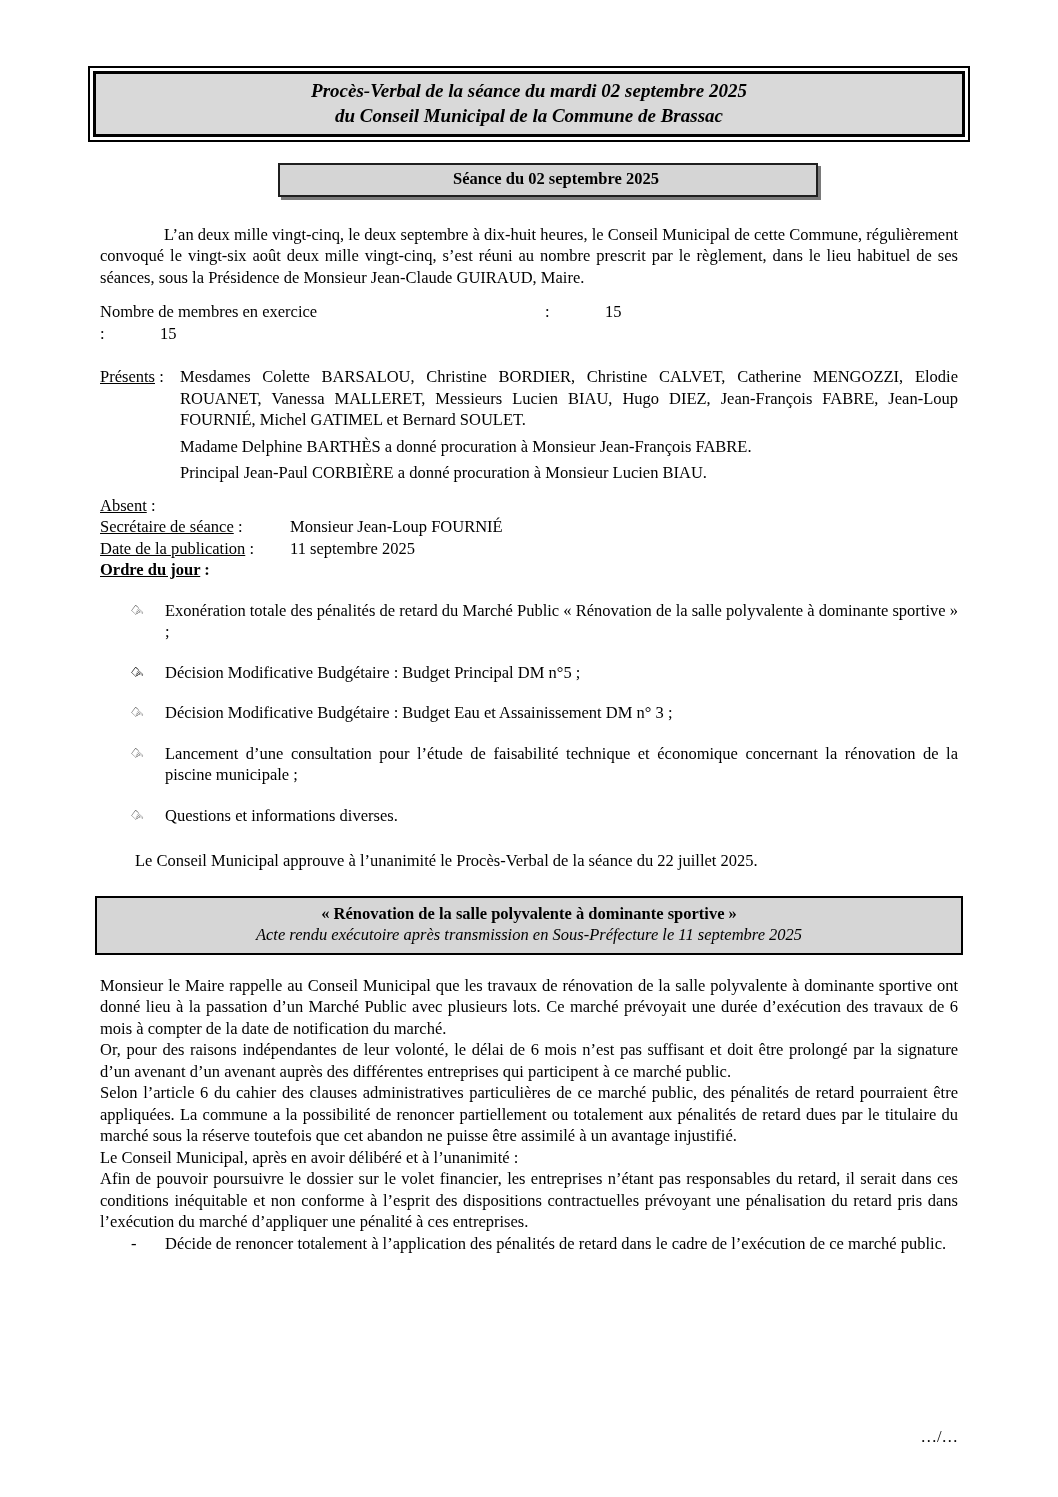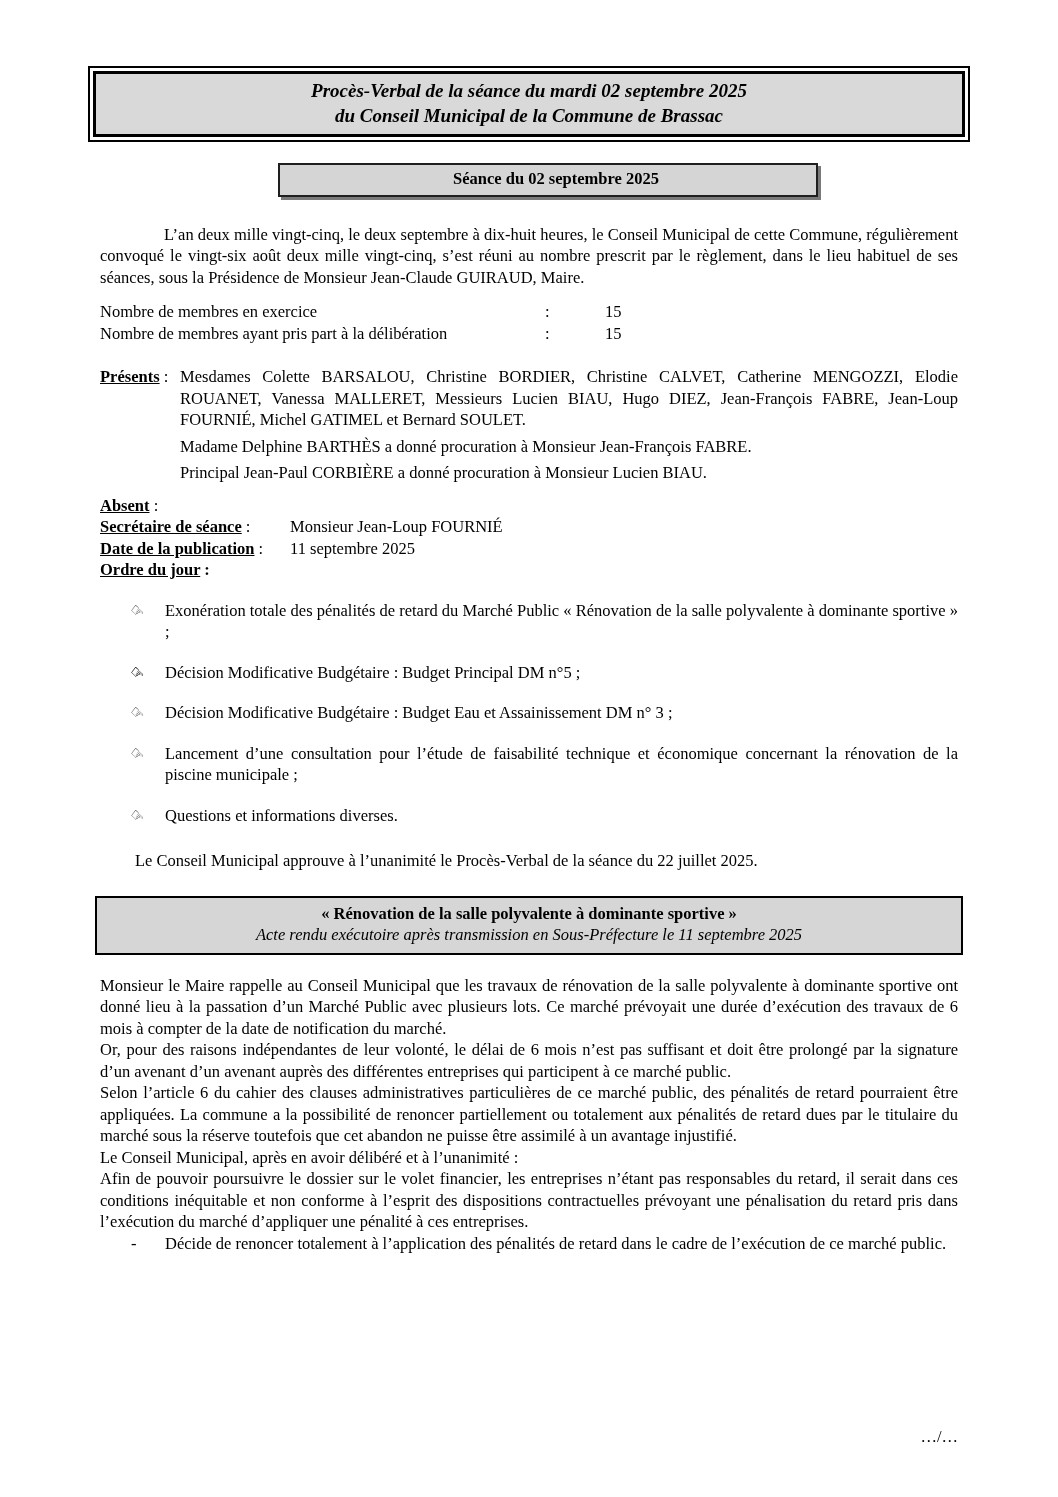--- a/index.html
+++ b/index.html
@@ -8,21 +8,21 @@
     position: relative;
     width: 1058px;
     height: 1497px;
     background: #ffffff;
     color: #000;
     font-family: "Liberation Serif", serif;
     font-size: 16.5px;
     line-height: 21.5px;
     overflow: hidden;
   }
-  .u { text-decoration: underline; font-weight: bold; }
+  .u { text-decoration: underline; }
 
   
   .title-outer {
     margin: 66px 88px 0 88px;
     border: 2px solid #000;
     padding: 3px;
     background: #fff;
   }
   .title-inner {
     border: 3px solid #000;
@@ -135,21 +135,20 @@
 
     <p class="intro">L’an deux mille vingt-cinq, le deux septembre à dix-huit heures, le Conseil Municipal de cette Commune, régulièrement convoqué le vingt-six août deux mille vingt-cinq, s’est réuni au nombre prescrit par le règlement, dans le lieu habituel de ses séances, sous la Présidence de Monsieur Jean-Claude GUIRAUD, Maire.</p>
 
     <div class="members">
       <div class="mrow">
         <span class="mlabel">Nombre de membres en exercice</span>
         <span class="msep">:</span>
         <span>15</span>
       </div>
       <div class="mrow">
-        <span class="mlabel">Nombre de membres ayant pris part à la délibération</span>
         <span class="msep">:</span>
         <span>15</span>
       </div>
     </div>
 
     <div class="presents">
       <span class="p-label"><span class="u">Présents</span><span> :</span></span>
       <div class="p-body">
         <div>Mesdames Colette BARSALOU, Christine BORDIER, Christine CALVET, Catherine MENGOZZI, Elodie ROUANET, Vanessa MALLERET, Messieurs Lucien BIAU, Hugo DIEZ, Jean-François FABRE, Jean-Loup FOURNIÉ, Michel GATIMEL et Bernard SOULET.</div>
         <div class="p-proc">Madame Delphine BARTHÈS a donné procuration à Monsieur Jean-François FABRE.</div>

